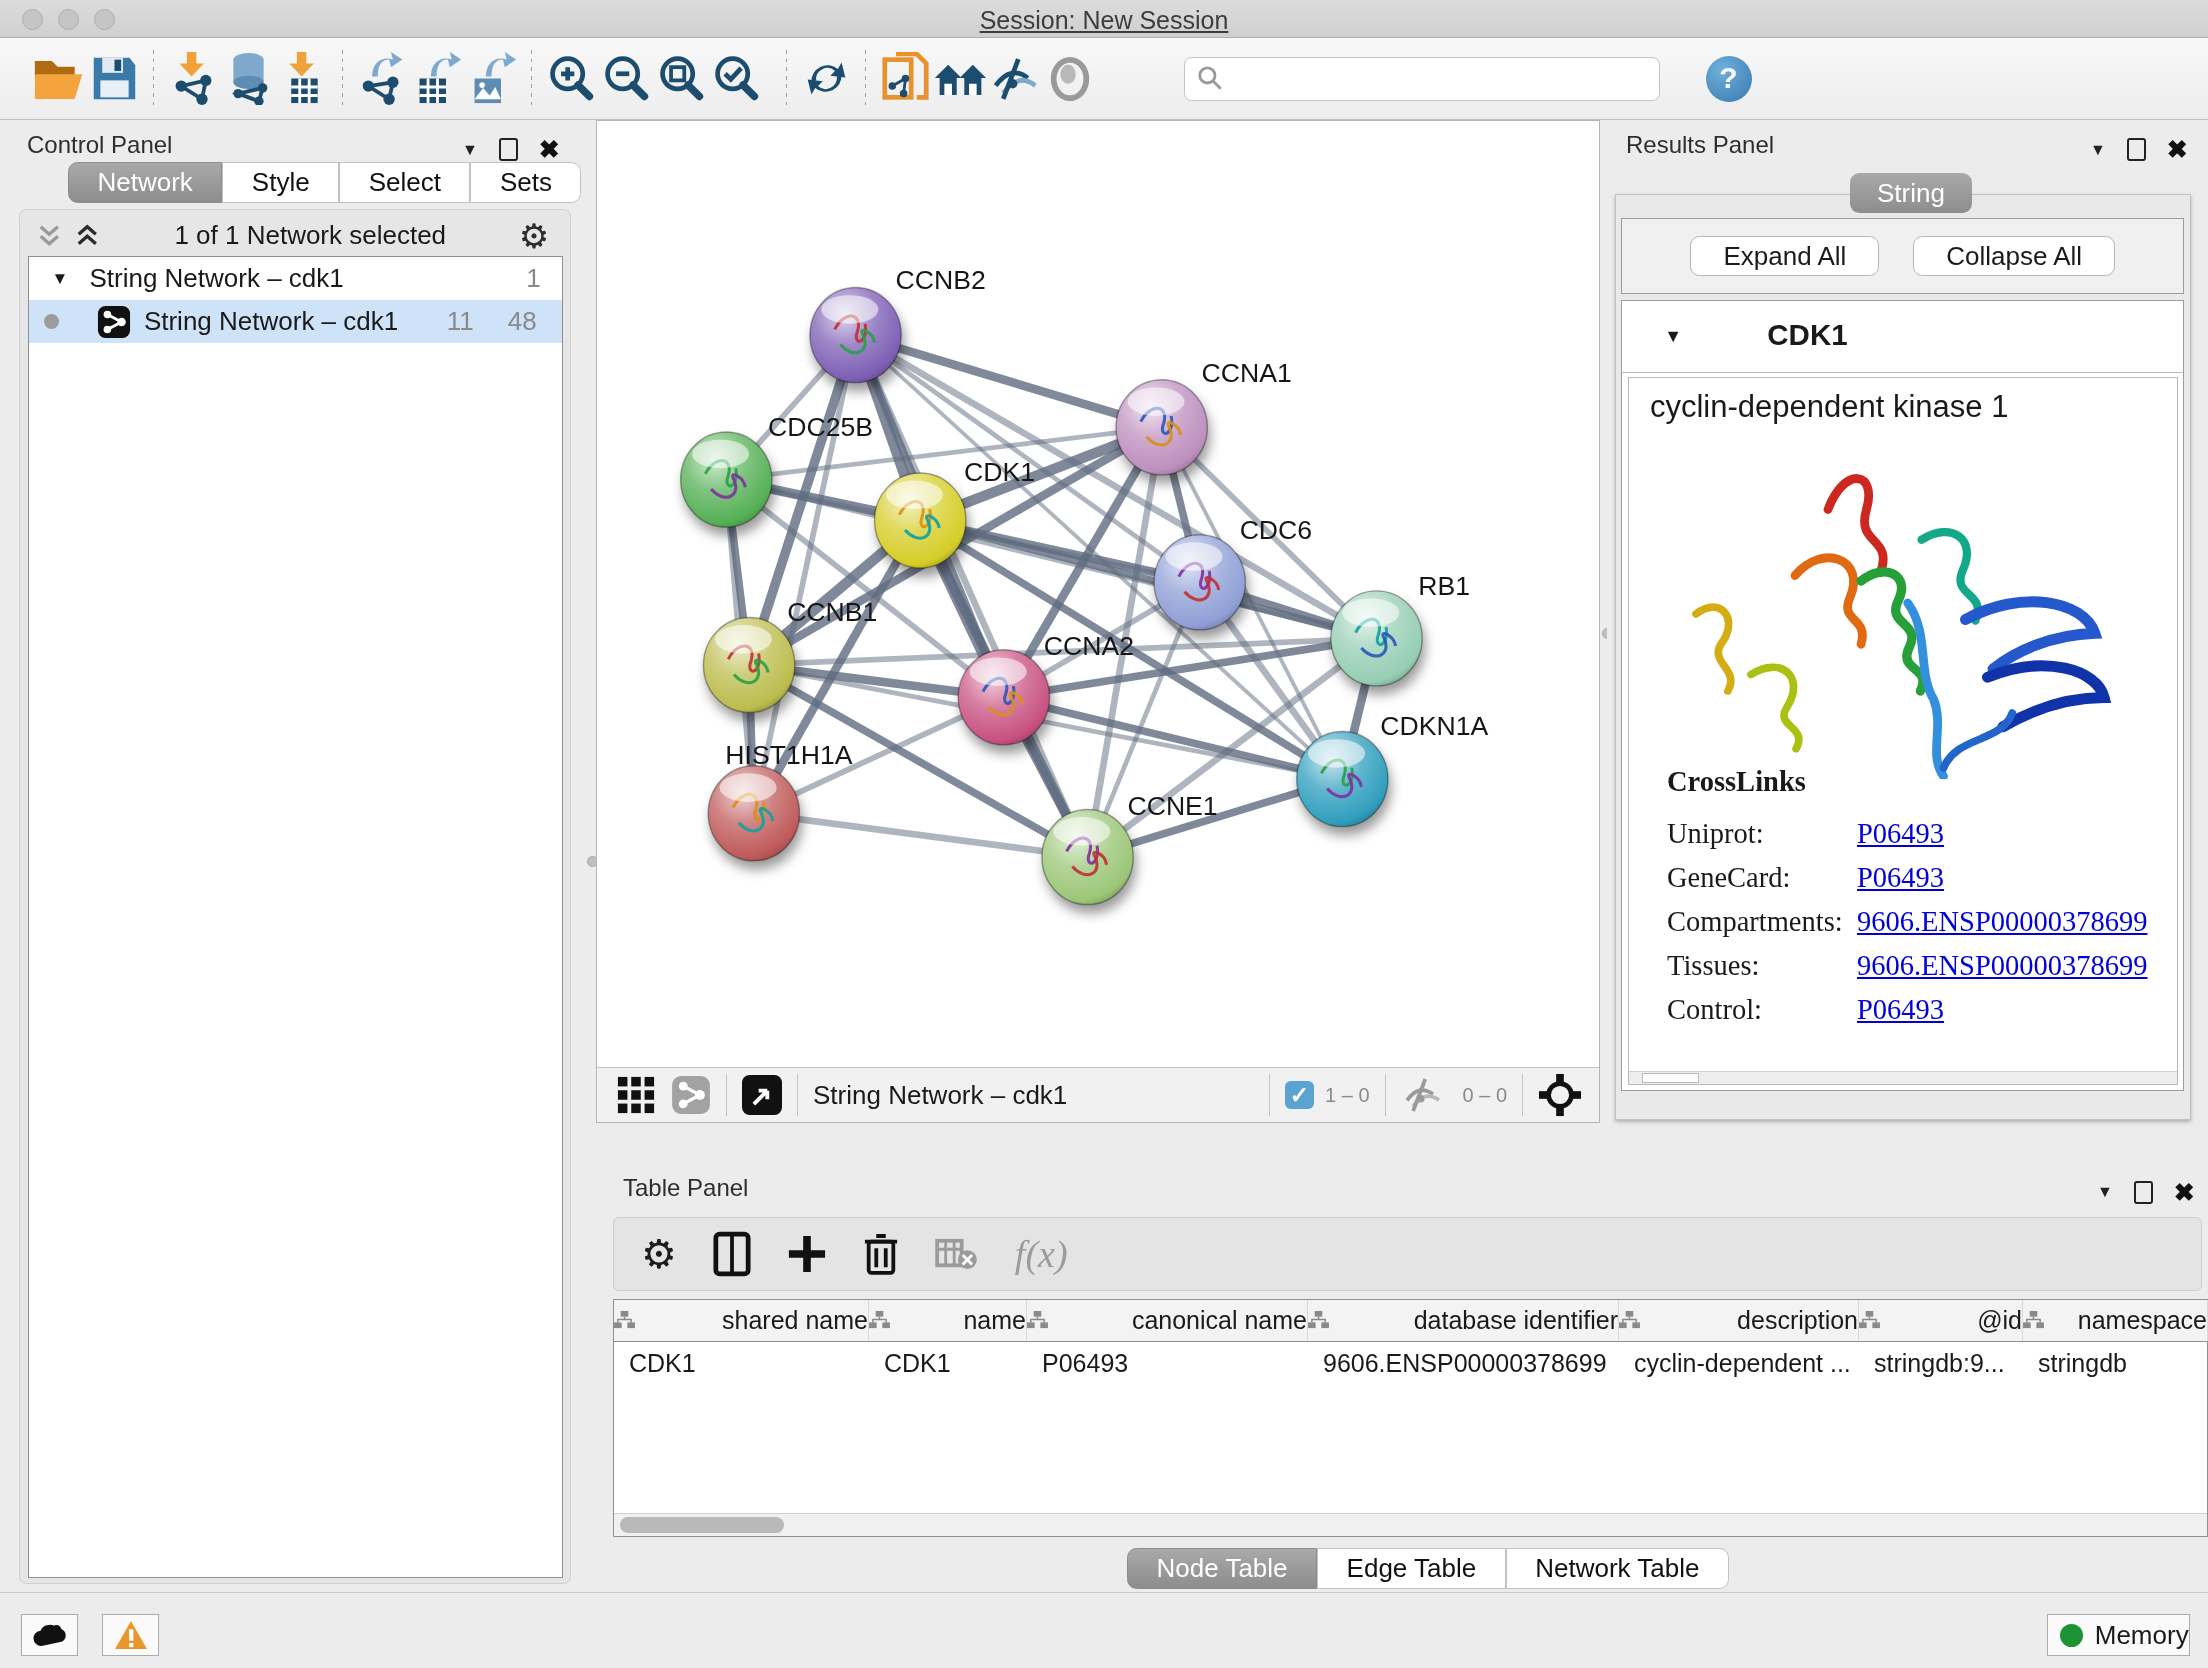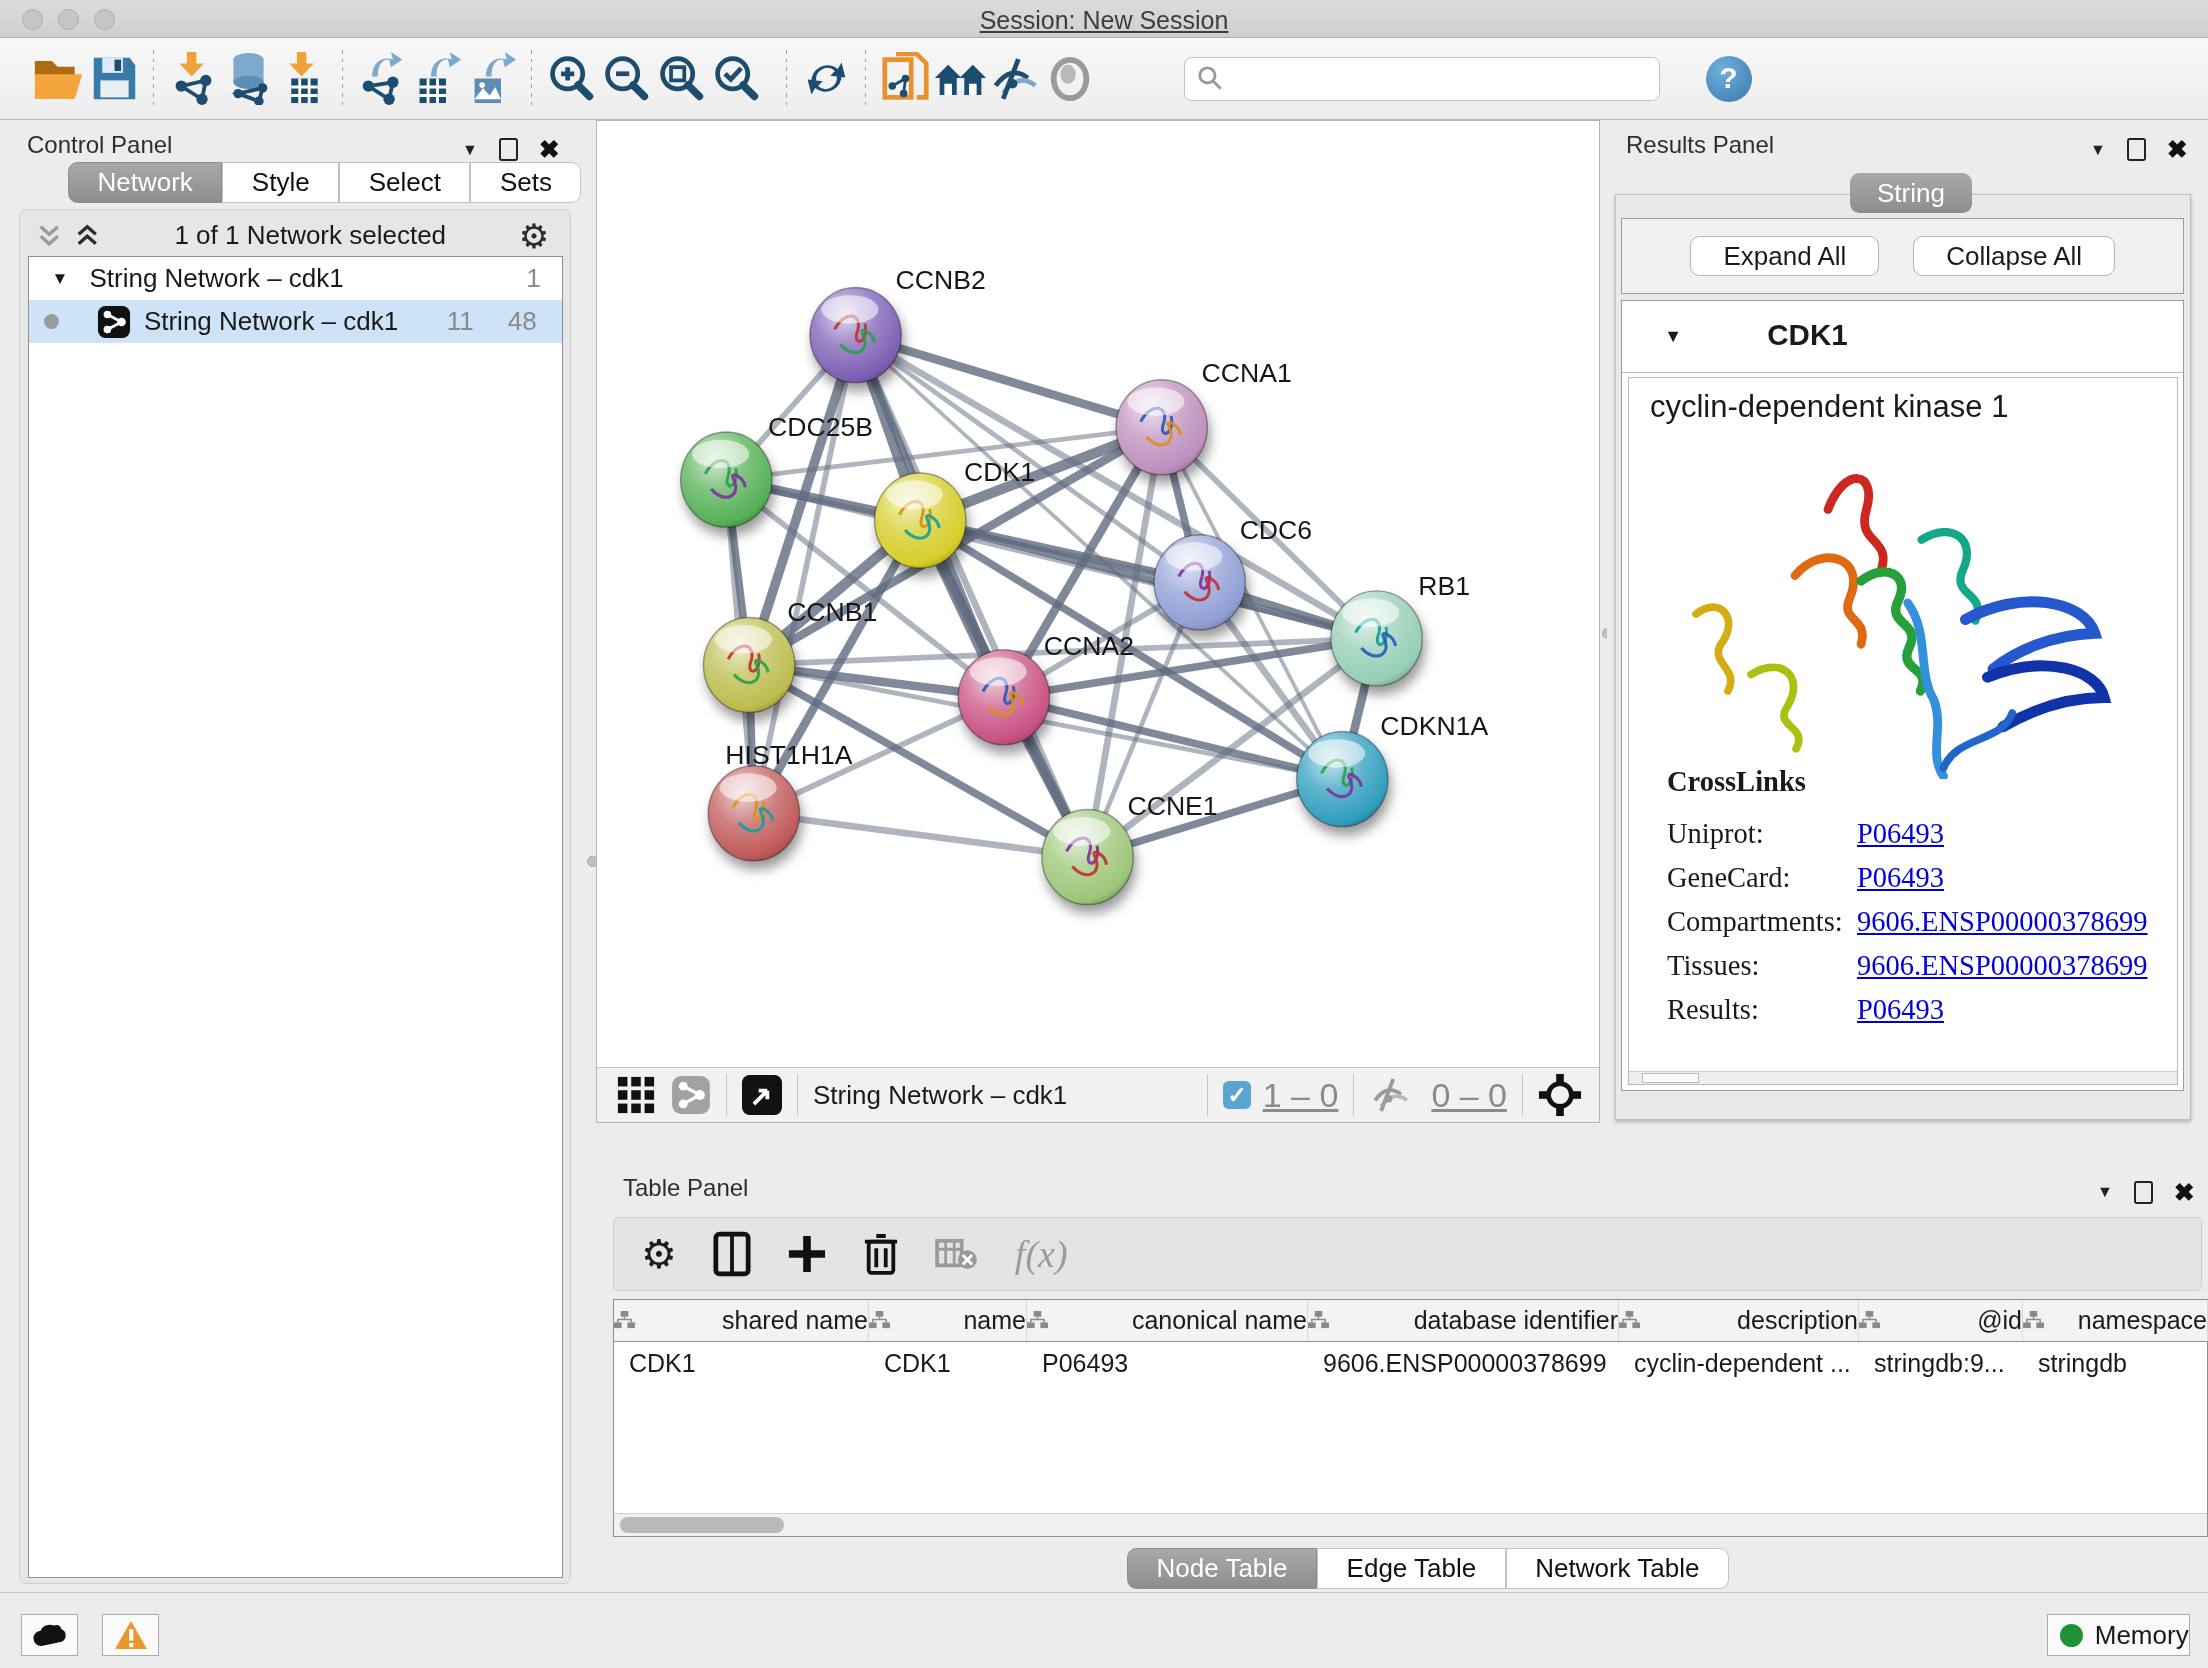--- a/index.html
+++ b/index.html
@@ -54,21 +54,21 @@
   .tree-row.sel { background:#cfe3f8; }
   .cnt { color:#8a8a8a; }
 
   
   #canvas-wrap { position:absolute; left:596px; top:120px; width:1004px; height:1003px;
     background:#fff; border:1px solid #b5b5b5; }
   #net-svg { position:absolute; left:0; top:0; }
   #canvas-bar { position:absolute; left:0; bottom:0; width:100%; height:55px;
     background:#f1f1f1; border-top:1px solid #c4c4c4; display:flex; align-items:center; }
   .cb-sep { width:1px; height:42px; background:#c4c4c4; margin:0 15px; flex:none; }
-  .cb-txt { font-size:34px; color:#8b8b8b;text-decoration:underline; }
+  .cb-txt { font-size:20px; color:#8b8b8b; }
   #cb-check { width:28.5px; height:28.5px; background:#5ba3d0; border-radius:5.7px; color:#fff;
     font-size:23px; text-align:center; line-height:28.5px; font-weight:bold; }
   .blacksq { width:40px; height:40px; background:#111; border-radius:7.6px; color:#fff;
     display:flex; align-items:center; justify-content:center; }
 
   .split-dot { position:absolute; width:11.4px; height:11.4px; border-radius:50%;
     background:#c0c0c0; border:1px solid #a8a8a8; }
 
   
   #results-panel { position:absolute; left:1607px; top:120px; width:601px; height:1472px; background:#ececec; }
@@ -629,21 +629,21 @@
               </div>
               <div class="cl-row">
                 <span class="cl-label">Compartments:</span>
                 <span class="cl-val">9606.ENSP00000378699</span>
               </div>
               <div class="cl-row">
                 <span class="cl-label">Tissues:</span>
                 <span class="cl-val">9606.ENSP00000378699</span>
               </div>
               <div class="cl-row">
-                <span class="cl-label">Results:</span>
+                <span class="cl-label">Control:</span>
                 <span class="cl-val">P06493</span>
               </div>
             </div>
         </div>
         <div id="gene-hscroll">
           <div id="gene-hthumb"></div>
         </div>
       </div>
     </div>
   </div>

